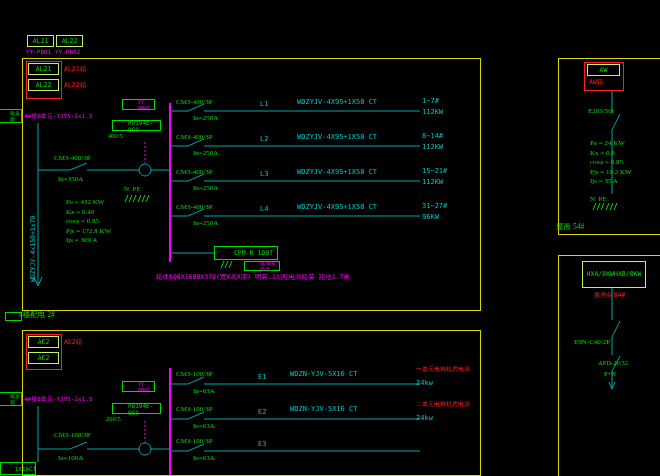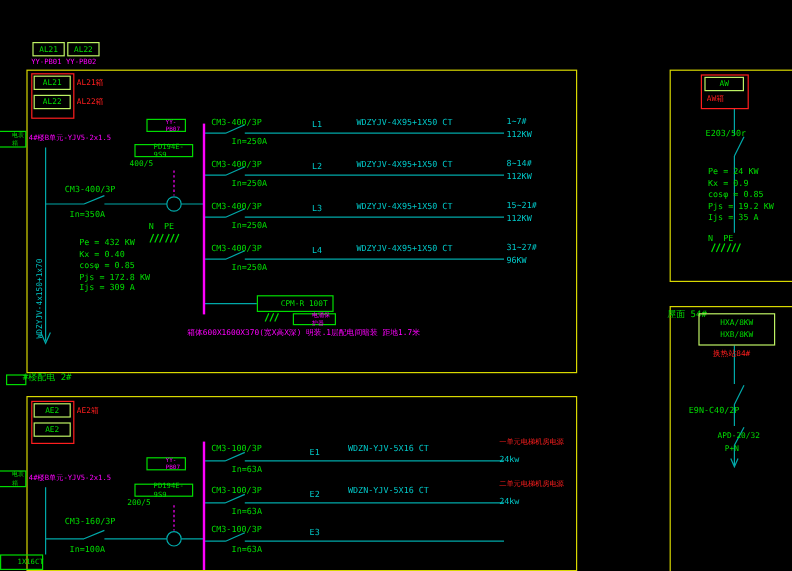--- a/index.html
+++ b/index.html
@@ -4,40 +4,40 @@
 <style>
   * { margin:0; padding:0; box-sizing:border-box; }
   html,body { background:#000; }
   #canvas {
     position:relative; width:660px; height:476px; background:#000000;
     overflow:hidden;
     font-family:"DejaVu Sans Mono","Liberation Mono",monospace;
   }
   .t { position:absolute; line-height:1; white-space:nowrap; }
   .pre { white-space:pre; }
-  .g { color:#00dc00; }
+  .g { color:#00dc00;font-family:Liberation Serif, serif; }
   .c { color:#00c8c8; }
   .m { color:#ff00ff; }
   .r { color:#ff1e1e; }
   .s5 { font-size:5px; }
   .s6 { font-size:6px; }
   .s65 { font-size:6.5px; }
   .s7 { font-size:7px; }
   .s75 { font-size:7.5px; }
   .box { position:absolute; border:1px solid #d8d800; }
   .gbox { position:absolute; border:1px solid #bef264; color:#00dc00;
           display:flex; align-items:center; justify-content:center; }
   .grbox { position:absolute; border:1px solid #00dc00;
            display:flex; align-items:center; justify-content:center;padding-left:15px; }
   .rrect { position:absolute; border:1px solid #ff1e1e; }
   .vtext { transform:rotate(-90deg); transform-origin:0 0; }
   .calc { position:absolute; line-height:1.36; }
   .calc div { white-space:nowrap; }
   svg.overlay { position:absolute; left:0; top:0; }
-  .col { flex-direction:column; line-height:1.45; }
+  .col { line-height:1.45; }
 </style>
 </head>
 <body>
 
 <div id="canvas">
 
   <svg class="overlay" width="660" height="476">
 
     <g stroke="#00a8a8" fill="none" stroke-width="1">
       <path d="M38,123 V284 M34,277 L38,286 L42,277"></path>
@@ -199,21 +199,21 @@
   <div class="t g s7" style="left:588px;top:108px">E203/50r</div>
   <div class="calc g s7" style="left:590px;top:139px">
     <div>Pe = 24 KW</div>
     <div>Kx = 0.9</div>
     <div>cosφ = 0.85</div>
     <div>Pjs = 19.2 KW</div>
     <div>Ijs = 35 A</div>
   </div>
   <div class="t g s7 pre" style="left:590px;top:196px">N  PE</div>
 
-  <div class="t g s75" style="left:556px;top:258px">屋面 54#</div>
+  <div class="t g s75" style="left:556px;top:223px">屋面 54#</div>
 
   <div class="gbox col s65" style="left:582px;top:261px;width:64px;height:27px">
     <div>HXA/8KW</div>
     <div>HXB/8KW</div>
   </div>
   <div class="t r s65" style="left:594px;top:292px">换热站84#</div>
   <div class="t g s7" style="left:574px;top:339px">E9N-C40/2P</div>
   <div class="t g s65" style="left:598px;top:360px">APD-20/32</div>
   <div class="t g s65" style="left:604px;top:371px">P+N</div>
 

